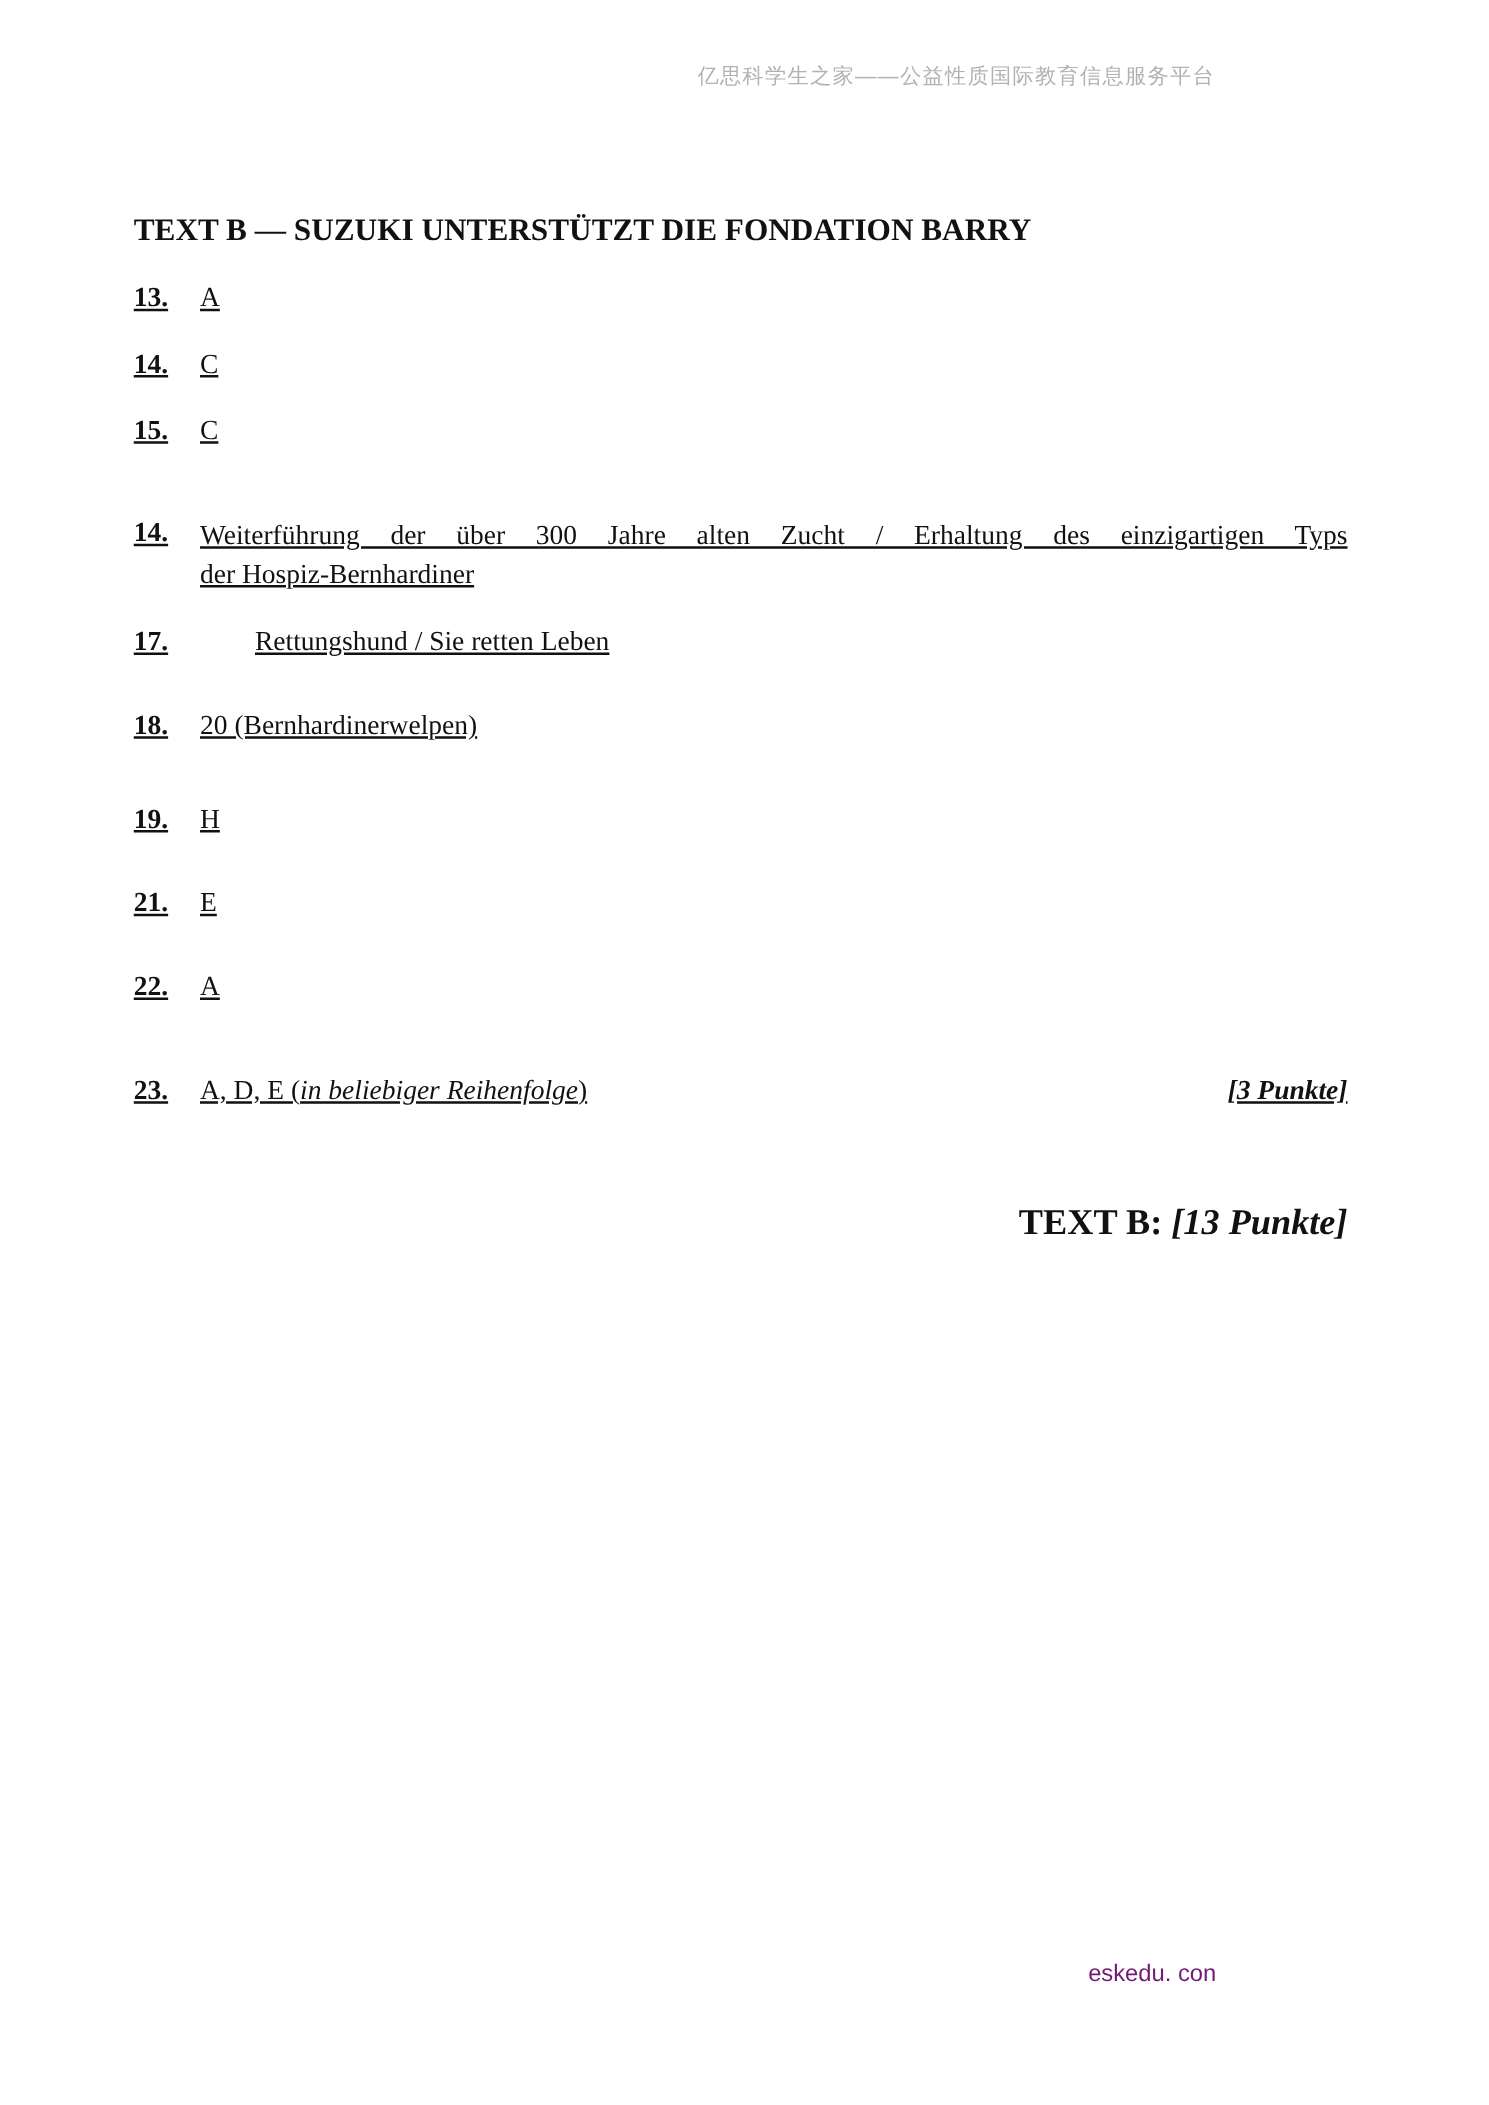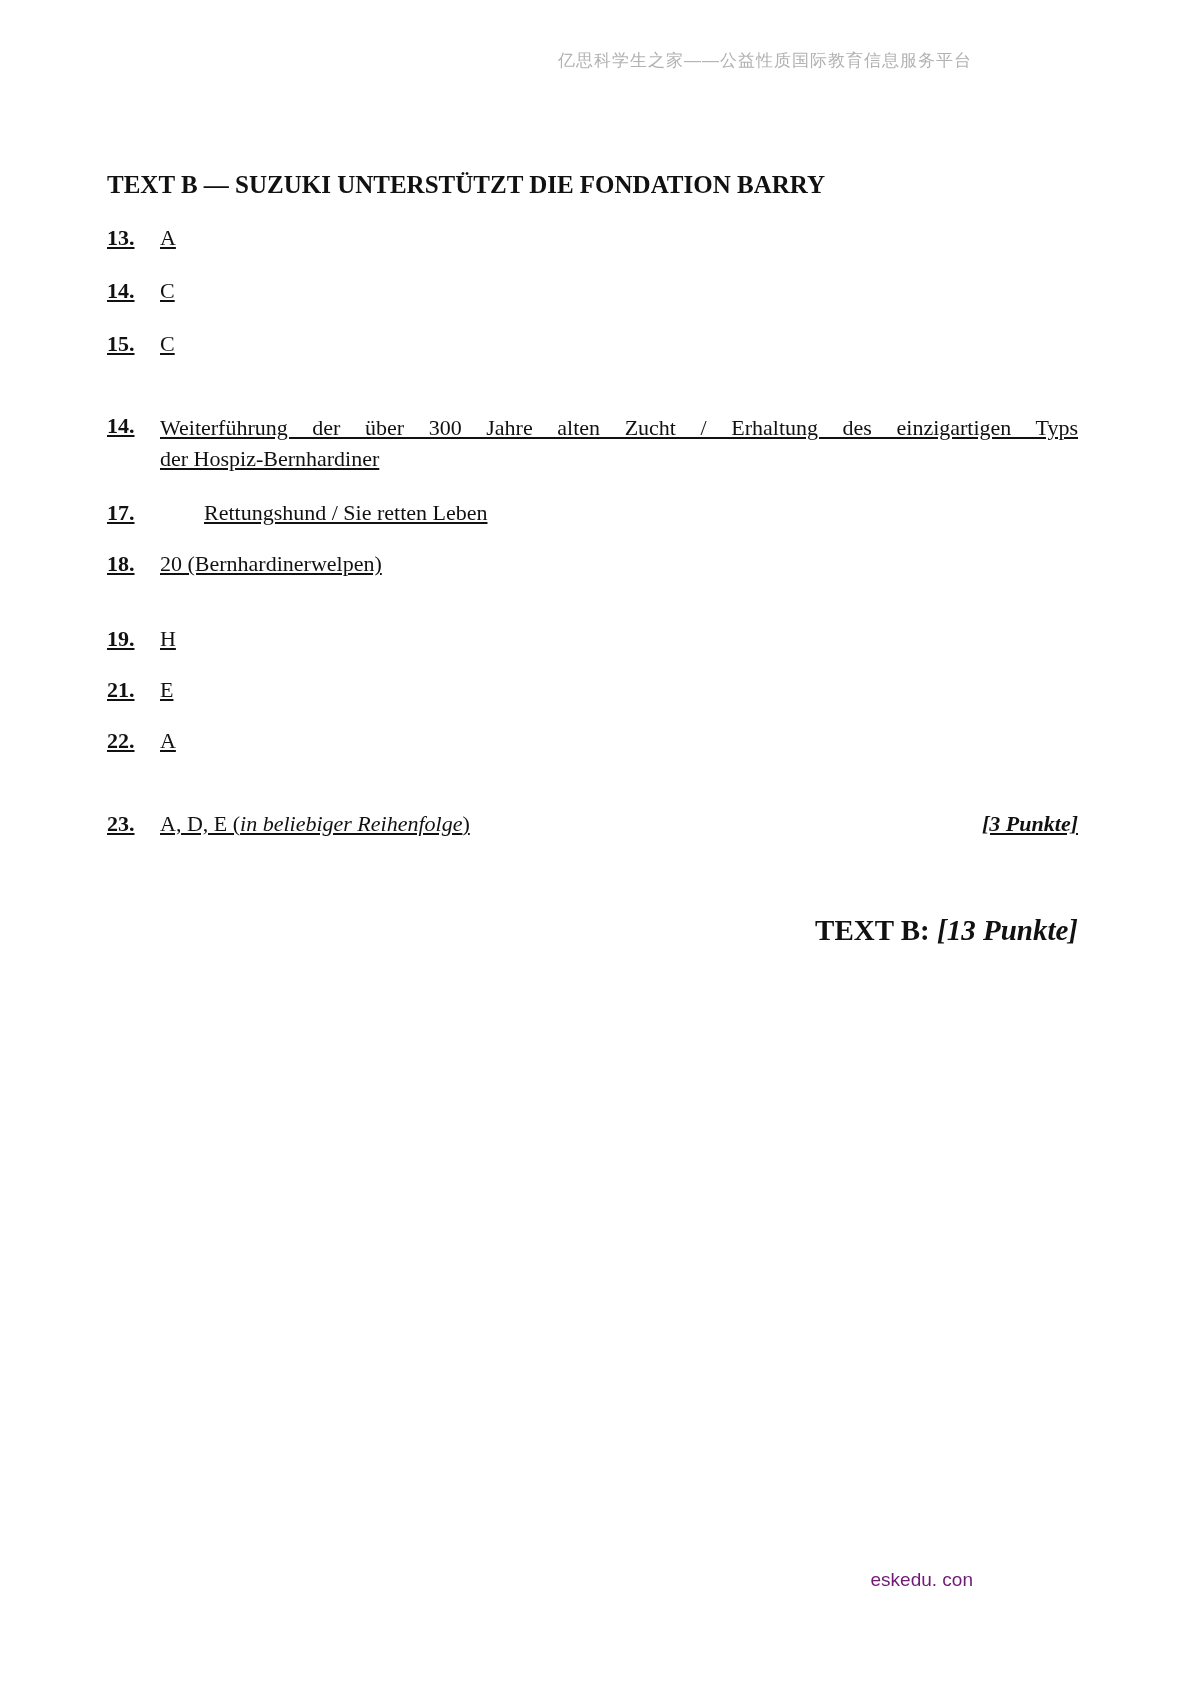--- a/index.html
+++ b/index.html
@@ -45,21 +45,21 @@
   }
   .num {
     width: 53px;
     flex: 0 0 53px;
     font-weight: bold;
   }
   .ans { flex: 1; }
   .mt-small  { margin-top: 26px; justify-content: space-between; }
   .mt-first  { margin-top: 24px; }
   .mt-17     { margin-top: 25px; gap: 44px; }
-  .mt-med    { margin-top: 24px; }
+  .mt-med    { margin-top: 40px; }
   .mt-group  { margin-top: 55px; }
   .mt-group2 { margin-top: 48px; }
   .mt-group3 { margin-top: 56px; }
   .para {
     width: 803px;
     line-height: 31px;
   }
   .para .justified-line {
     text-align: justify;
     text-align-last: justify;

